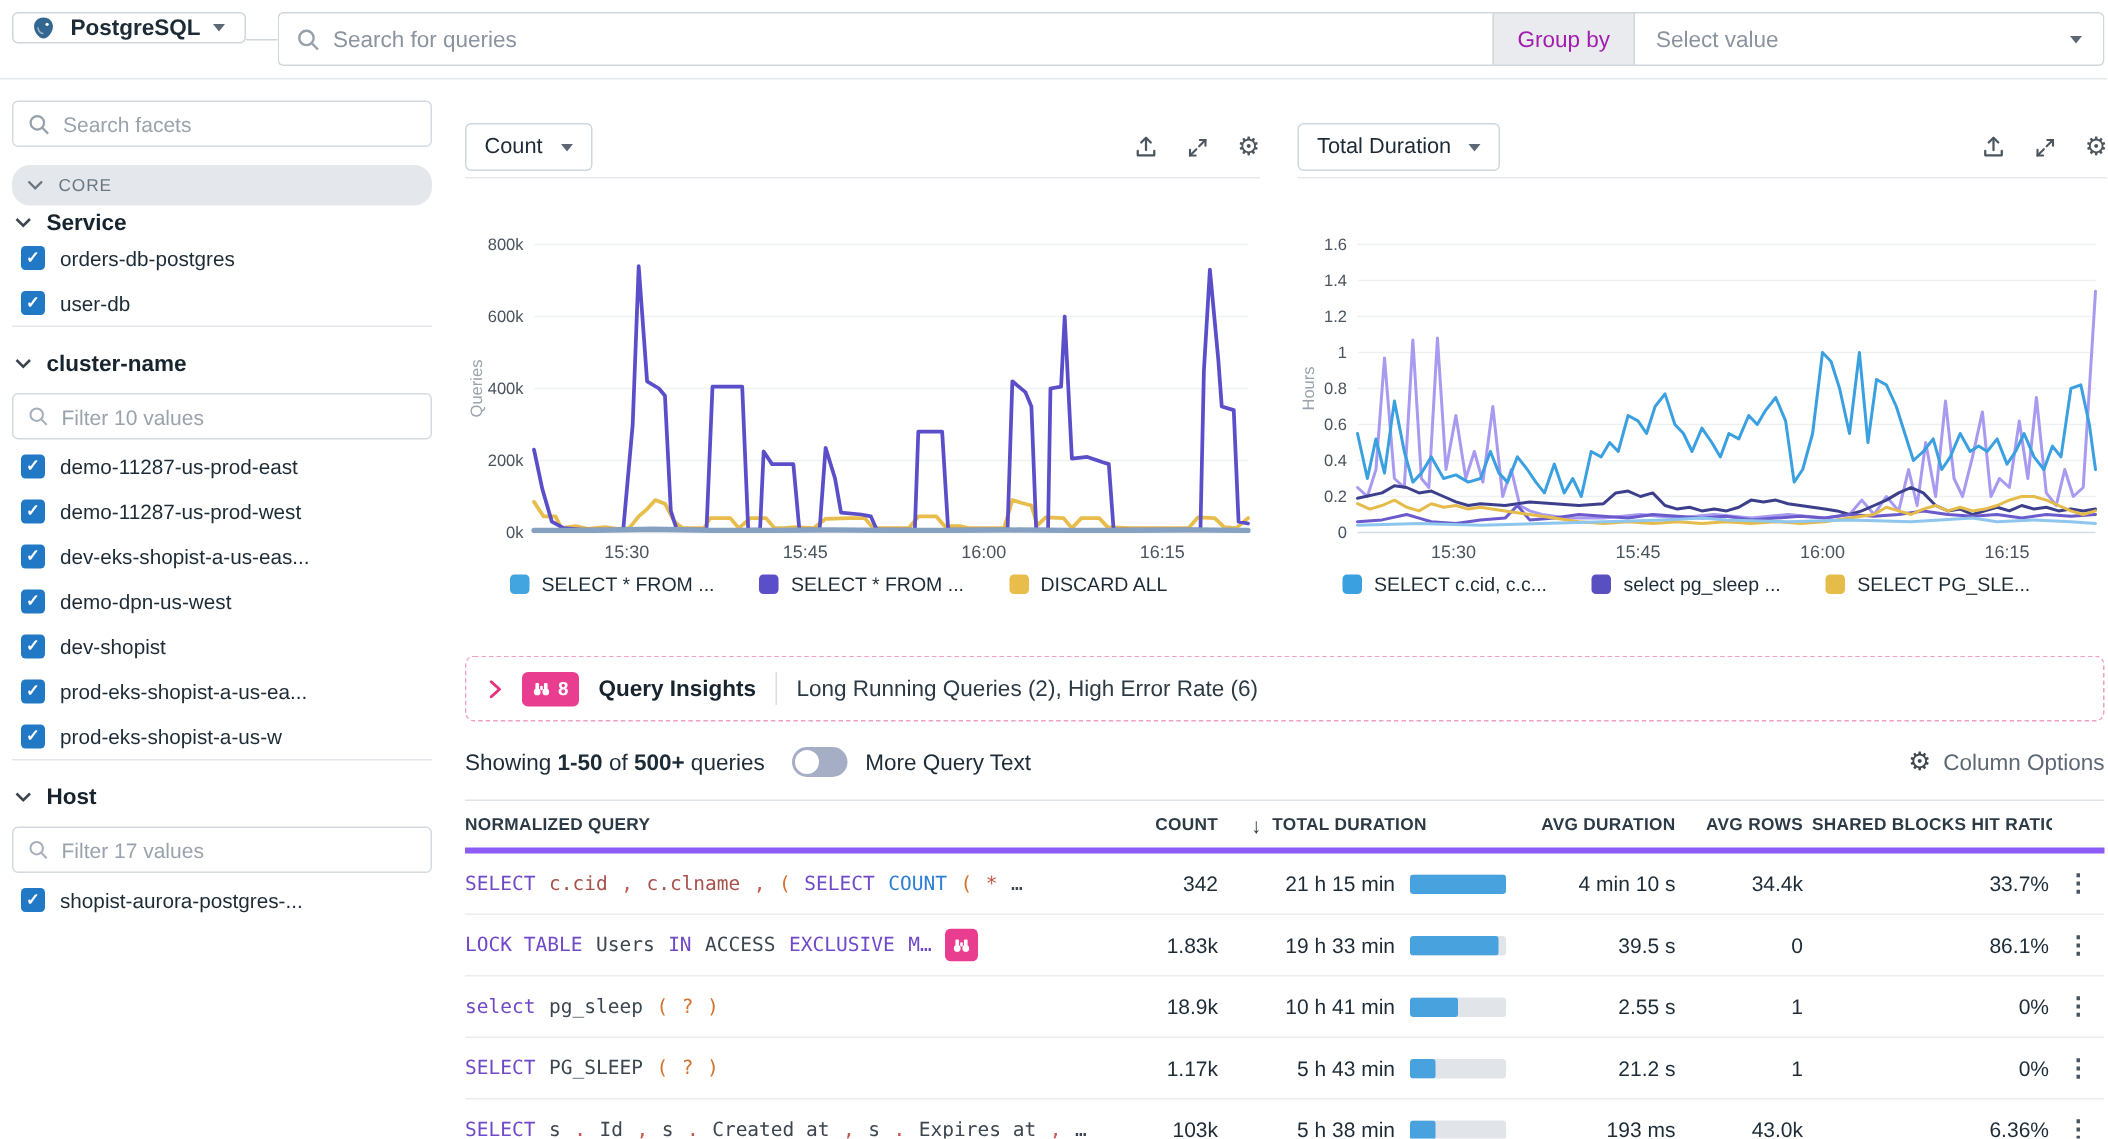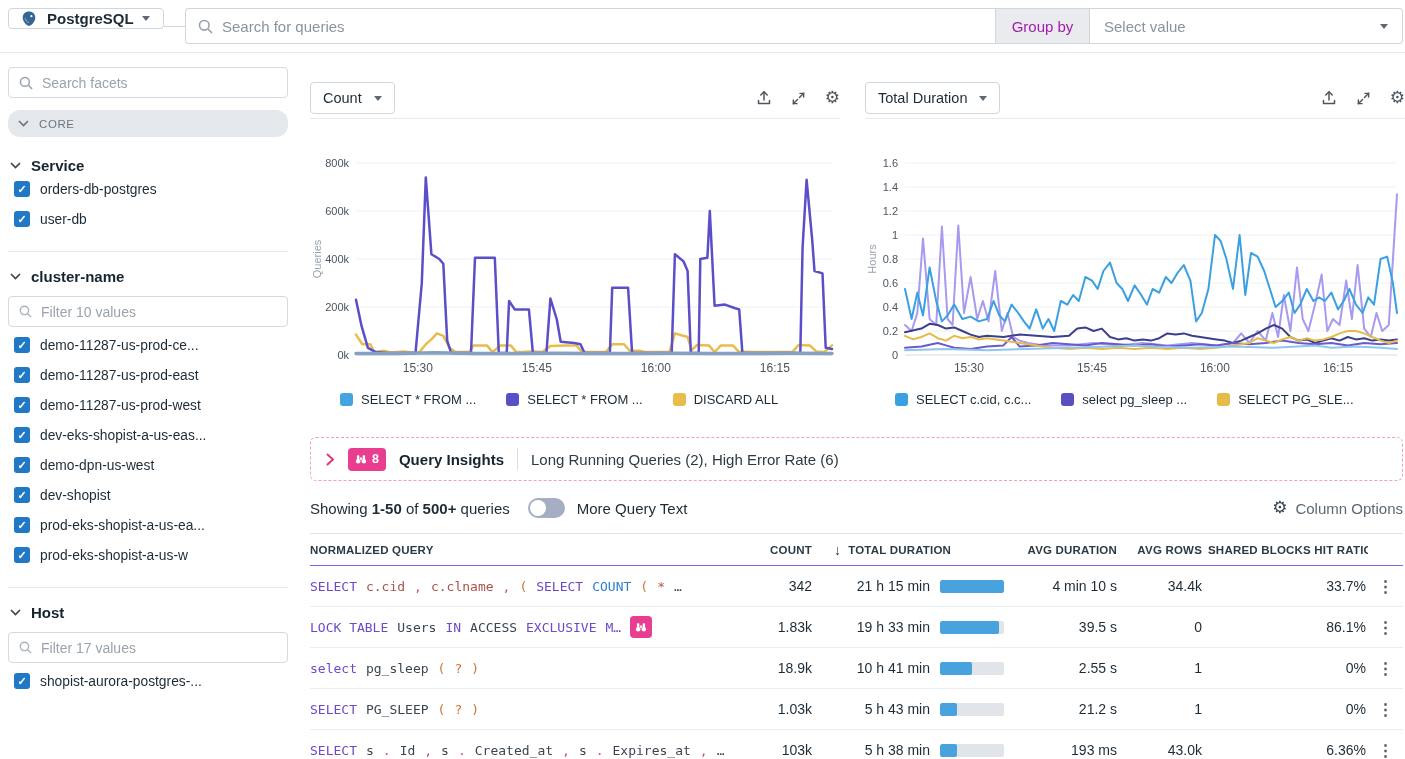--- a/index.html
+++ b/index.html
@@ -15,56 +15,56 @@
   .q-search .ph{color:#8a939e;font-size:15px}
   .groupby{width:95px;box-sizing:border-box;border:1px solid #cfd7dd;background:#e9ebee;display:flex;align-items:center;justify-content:center;font-size:15px;color:#a21caf}
   .selval{width:313px;box-sizing:border-box;border:1px solid #cfd7dd;border-left:none;border-radius:0 4px 4px 0;display:flex;align-items:center;padding:0 14px;color:#8a939e;font-size:15px;background:#fff;cursor:pointer}
   .selval .caret{margin-left:auto}
   .caret{width:0;height:0;border-left:4.5px solid transparent;border-right:4.5px solid transparent;border-top:5.5px solid #5d6874;display:inline-block}
   
   .sidebar{position:absolute;top:53px;left:0;width:296px;bottom:17px;padding:14px 8px 0 8px;box-sizing:border-box;overflow:hidden}
   .facet-search,.filter-input{height:31px;box-sizing:border-box;border:1px solid #d4dae0;border-radius:4px;display:flex;align-items:center;gap:9px;padding:0 10px;color:#9aa3ad;font-size:14px;background:#fff}
   .facet-search{margin-bottom:12px}
   .core-bar{height:27px;background:#e4e8ec;border-radius:12px;display:flex;align-items:center;gap:10px;padding:0 10px;color:#6a7580;font-size:11.5px;letter-spacing:.6px;cursor:pointer}
-  .side-section{margin-top:17px;padding-top:2px;border-top:1px solid transparent}
+  .side-section{padding-top:2px;border-top:1px solid transparent}
   .side-section + .side-section{border-top:1px solid #e4e8ec;padding-top:16px}
   .sec-head{display:flex;align-items:center;gap:10px;font-size:15px;font-weight:700;color:#17242e;cursor:pointer;padding-left:2px}
   .filter-input{margin:11px 0 3px}
   .cb-row{display:flex;align-items:center;gap:10px;padding:7px 0 7px 6px;font-size:13.8px;color:#1d2b36;white-space:nowrap;overflow:hidden}
   .cbx{width:16px;height:16px;flex:0 0 16px;background:#2178c4;border-radius:3px;position:relative;cursor:pointer}
   .cbx::after{content:"✓";position:absolute;left:0;top:0;width:16px;height:16px;line-height:16px;text-align:center;color:#fff;font-size:11px;font-weight:700}
   
   .chart-card{position:absolute;top:78px}
   #chart-0{left:310px;width:530px}
   #chart-1{left:865px;width:540px}
   .chart-head{height:40px;display:flex;align-items:center;border-bottom:1px solid #e6eaee}
   .metric-select{border:1px solid #cfd7dd;border-radius:4px;height:32px;box-sizing:border-box;display:flex;align-items:center;gap:12px;padding:0 12px;font-size:14.5px;font-weight:500;color:#1d2b36;cursor:pointer;background:#fff}
   .chart-icons{margin-left:auto;display:flex;gap:19px;align-items:center;color:#4c565f}
   .chart-icons .ic{cursor:pointer;display:flex;align-items:center}
   .gear{font-size:17px;line-height:16px;color:#4c565f}
   .plot-wrap{margin-top:8px}
-  .legend{display:flex;gap:30px;margin-top:10px;padding-left:30px;font-size:13px;color:#1d2b36;align-items:center}
+  .legend{display:flex;gap:30px;padding-left:30px;font-size:13px;color:#1d2b36;align-items:center}
   .legend .entry{display:flex;align-items:center;gap:8px;cursor:pointer;white-space:nowrap}
   .legend .sw{width:13px;height:13px;border-radius:3px;display:inline-block}
   
   .insights{position:absolute;left:310px;top:437px;width:1093px;height:44px;box-sizing:border-box;border:1.5px dashed #f29fc6;border-radius:6px;display:flex;align-items:center;gap:13px;padding:0 15px;font-size:15px;background:#fff}
   .ins-badge{background:#e93d8f;color:#fff;border-radius:4px;height:23px;display:flex;align-items:center;gap:5px;padding:0 7px;font-weight:700;font-size:12.5px}
   .ins-title{font-weight:700;color:#17242e}
   .ins-sep{width:1px;height:22px;background:#dadfe4}
   .ins-summary{color:#2b3a44}
   
   .ttoolbar{position:absolute;left:310px;top:494px;width:1093px;height:28px;display:flex;align-items:center;font-size:15px;color:#1d2b36}
   .ttoolbar b{font-weight:700}
   .toggle{margin:0 12px 0 18px;width:37px;height:20px;border-radius:10px;background:#a6aec6;position:relative;cursor:pointer;flex:0 0 37px}
   .toggle .knob{position:absolute;left:2px;top:2px;width:16px;height:16px;border-radius:50%;background:#fff}
   .colopts{margin-left:auto;display:flex;align-items:center;gap:8px;color:#5d6874;cursor:pointer}
   
   .qtable{position:absolute;left:310px;top:533px;width:1093px}
   .thead,.trow{display:grid;grid-template-columns:430px 78px 190px 115px 85px 160px 35px;align-items:center}
-  .thead{height:31px;border-top:1px solid #dfe4e8;border-bottom:1px solid #8b5cf6;font-size:11.5px;font-weight:700;letter-spacing:.2px;color:#2b3a44}
+  .thead{height:31px;border-top:1px solid #dfe4e8;border-bottom:4px solid #8b5cf6;font-size:11.5px;font-weight:700;letter-spacing:.2px;color:#2b3a44}
   .thead .hc{white-space:nowrap;overflow:hidden}
   .h-right{text-align:right;padding-right:6px}
   .h-dur{display:flex;align-items:center;gap:7px;padding-left:16px;cursor:pointer}
   .h-dur .arrow{font-size:14px;font-weight:400;color:#2b3a44}
   .h-ratio{text-align:right;padding-right:2px}
   .trow{height:40px;border-bottom:1px solid #e9edf0;font-size:14px}
   .qcell{font-family:"DejaVu Sans Mono",monospace;font-size:13px;display:flex;align-items:center;gap:9px;white-space:nowrap;overflow:hidden;cursor:pointer}
   .sq-kw{color:#6f49c8}.sq-id{color:#a8524b}.sq-pl{color:#3c4650}.sq-pu{color:#c4574e}.sq-or{color:#d2722f}.sq-bl{color:#2d7fd3}
   .row-badge{background:#e93d8f;border-radius:4px;width:22px;height:22px;flex:0 0 22px;display:flex;align-items:center;justify-content:center}
   .num{text-align:right;padding-right:6px;color:#1d2b36}
@@ -155,24 +155,20 @@
           <span>cluster-name</span>
         </div>
         <div class="filter-input">
           <span style="display: flex;">
             <svg width="13" height="13" viewBox="0 0 15 15" fill="none" stroke="#a7b0ba" stroke-width="1.6">
               <circle cx="6.3" cy="6.3" r="4.8"></circle>
               <path d="M10 10l4 4"></path>
             </svg>
           </span>
           <span>Filter 10 values</span>
-        </div>
-        <div class="cb-row">
-          <span class="cbx"></span>
-          <span>demo-11287-us-prod-ce...</span>
         </div>
         <div class="cb-row">
           <span class="cbx"></span>
           <span>demo-11287-us-prod-east</span>
         </div>
         <div class="cb-row">
           <span class="cbx"></span>
           <span>demo-11287-us-prod-west</span>
         </div>
         <div class="cb-row">
@@ -483,21 +479,21 @@
         <div class="kebab">⋮</div>
       </div>
       <div class="trow">
         <div class="qcell">
           <span class="sq-kw">SELECT </span>
           <span class="sq-pl">PG_SLEEP </span>
           <span class="sq-or">( </span>
           <span class="sq-or">? </span>
           <span class="sq-or">)</span>
         </div>
-        <div class="num">1.03k</div>
+        <div class="num">1.17k</div>
         <div class="durcell">
           <span>5 h 43 min</span>
           <span class="bar">
             <i style="width: 27%;"></i>
           </span>
         </div>
         <div class="num">21.2 s</div>
         <div class="num">1</div>
         <div class="ratio">0%</div>
         <div class="kebab">⋮</div>

